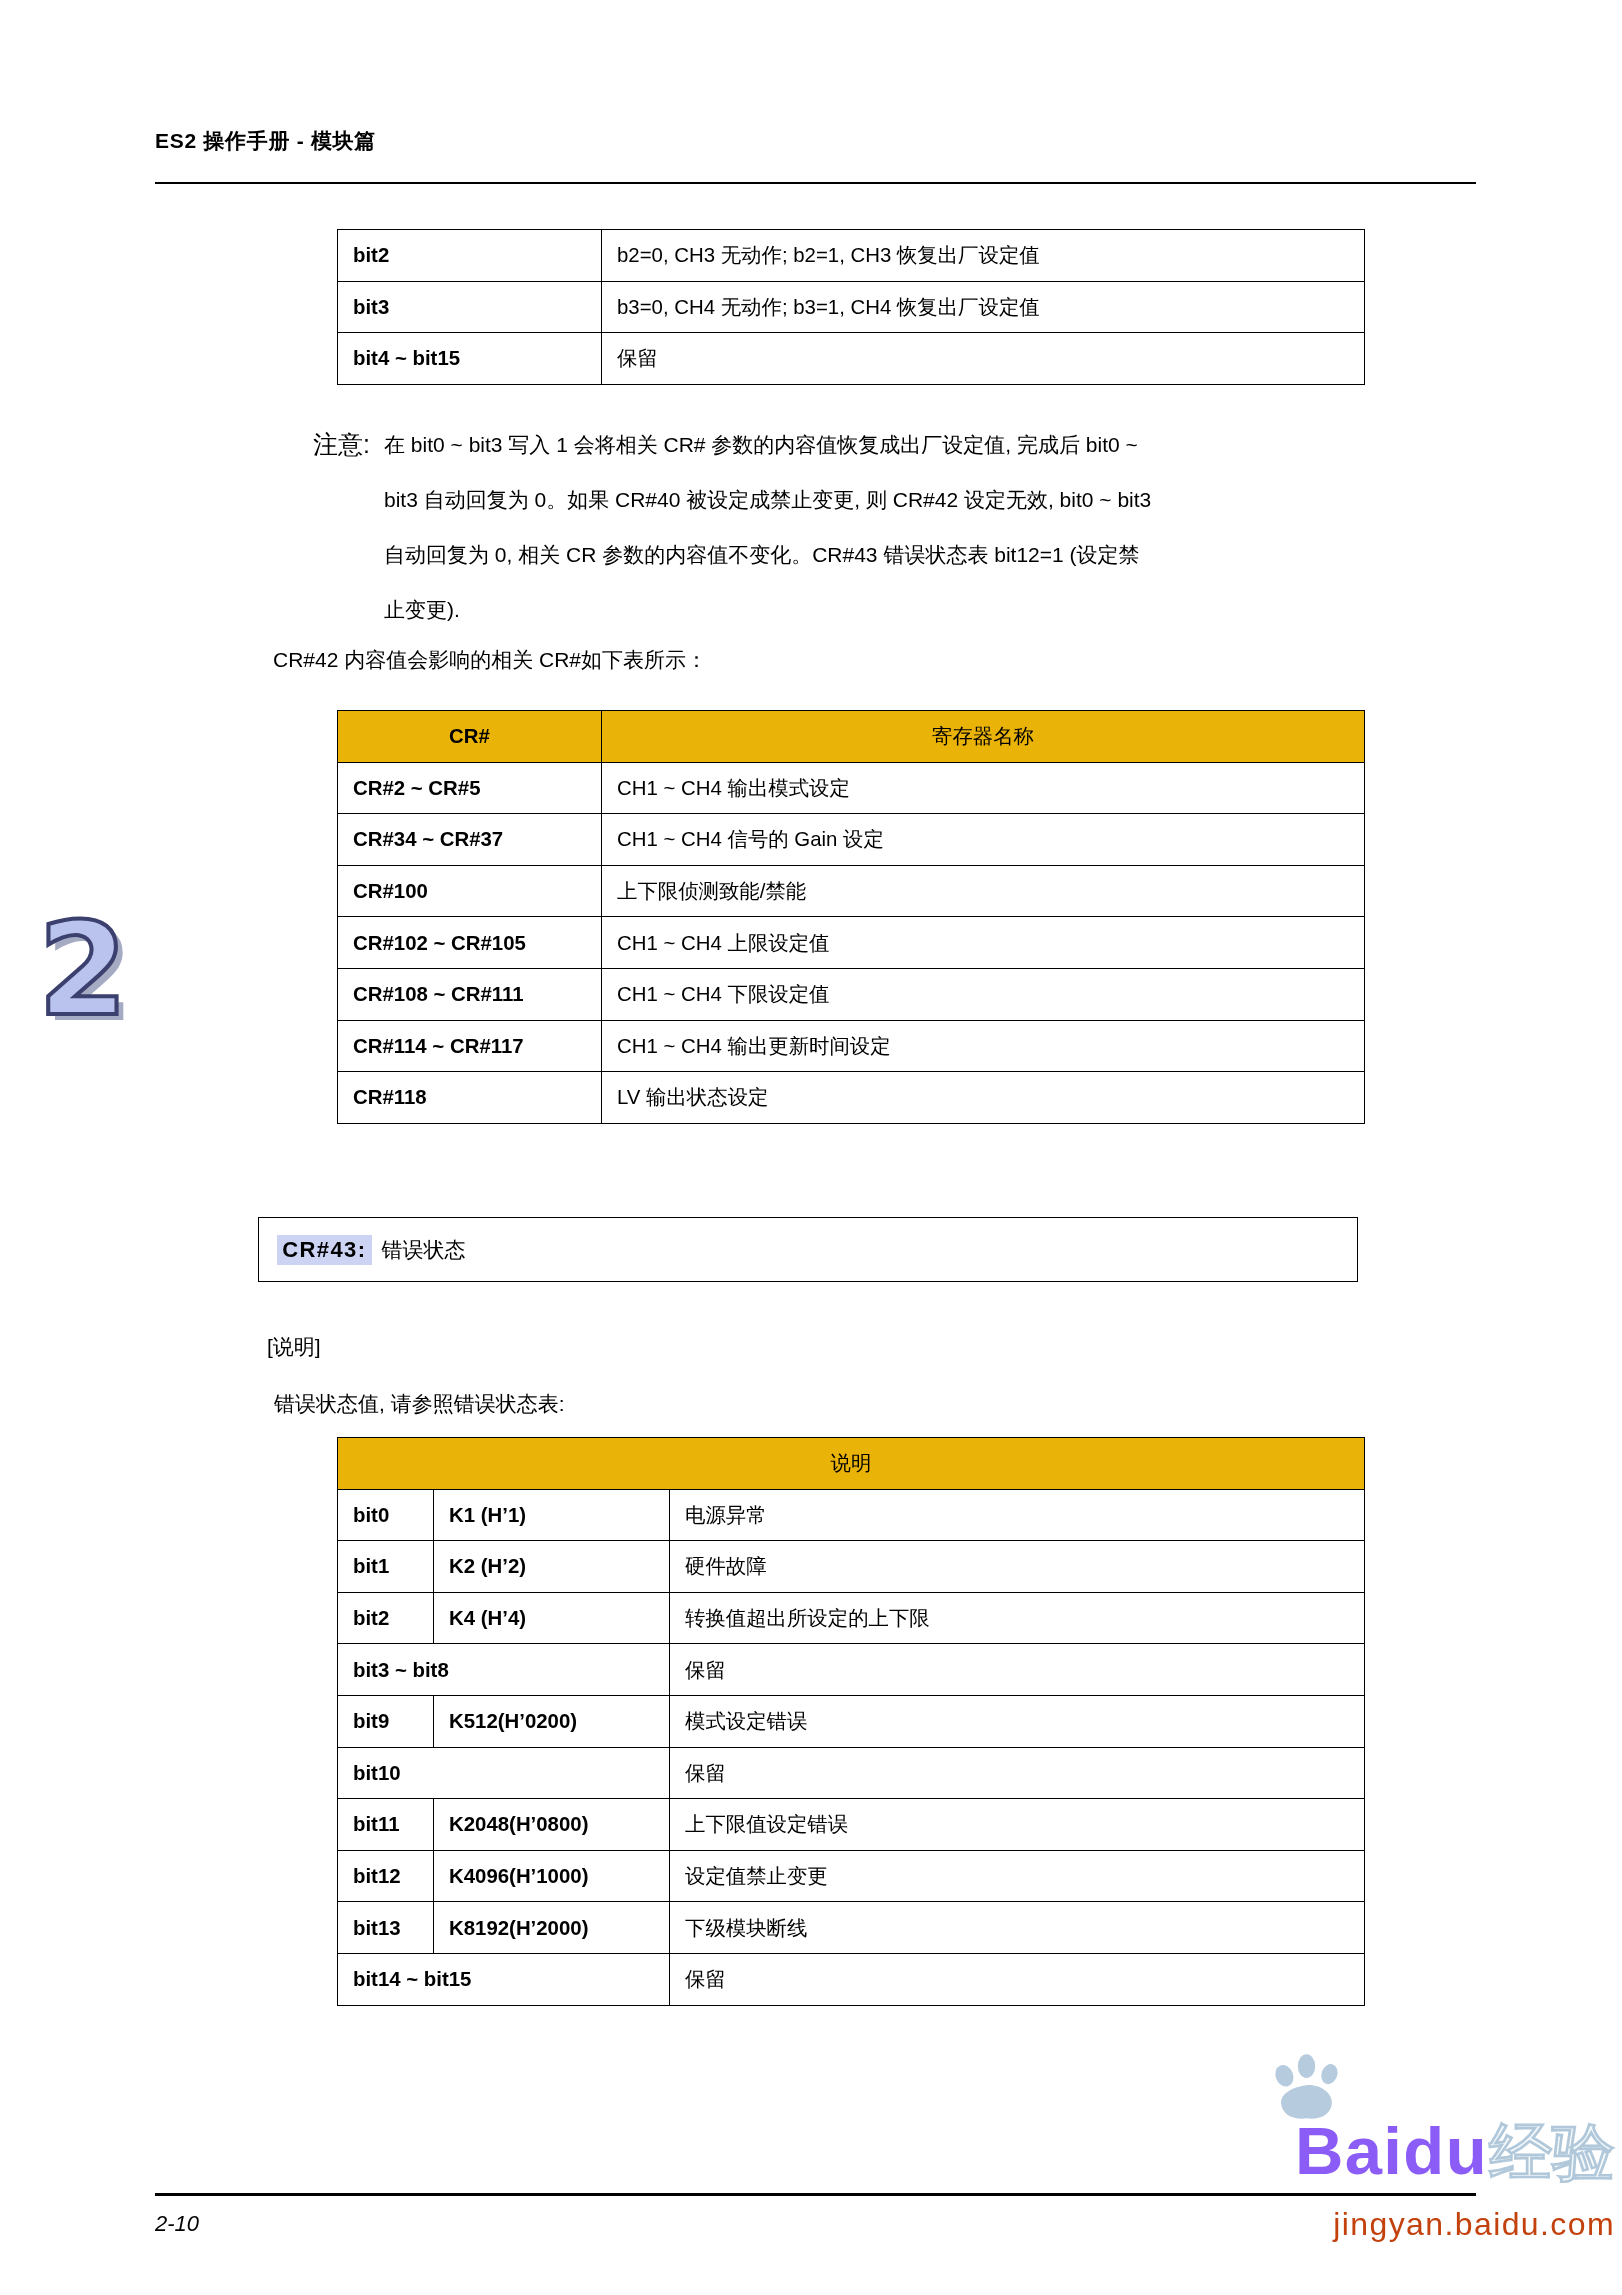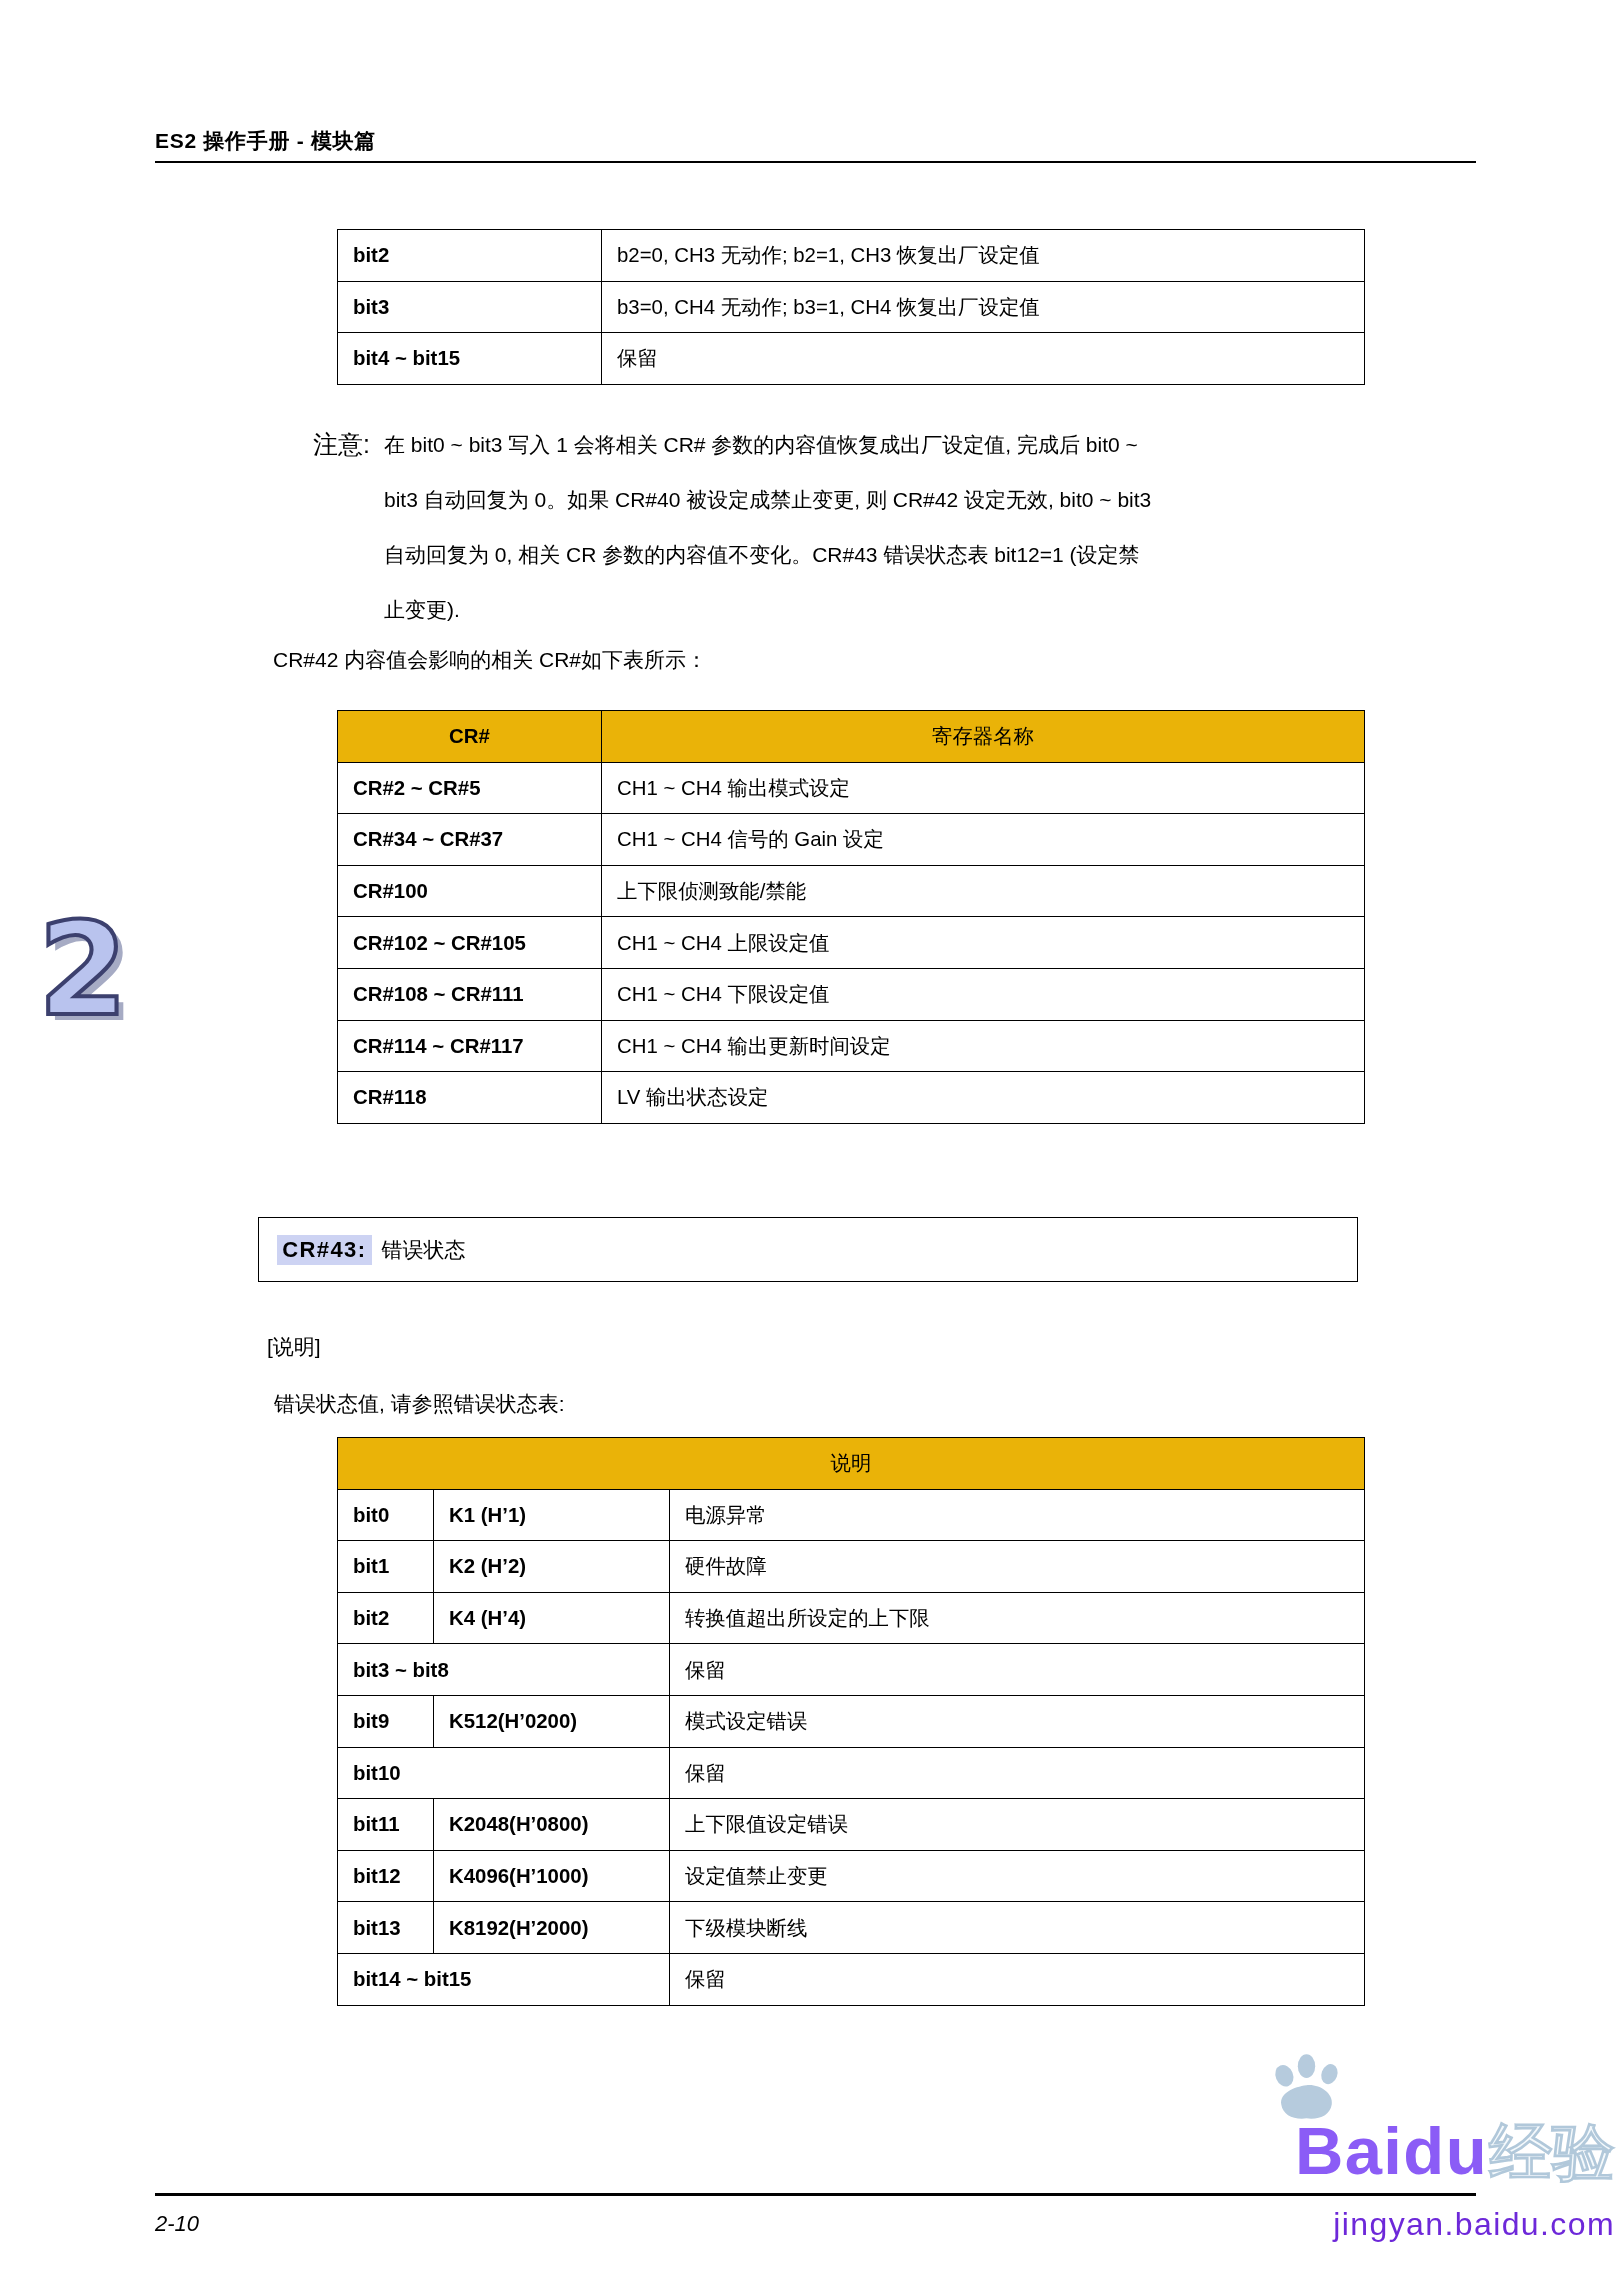--- a/index.html
+++ b/index.html
@@ -9,21 +9,21 @@
     font-family: "Liberation Sans", sans-serif;
     color: #000;
     position: relative;
   }
   .page { position: absolute; inset: 0; width: 1623px; height: 2295px; overflow: hidden; background: #fff; }
 
   
   .doc-header {
     position: absolute; left: 155px; top: 127px; width: 1321px;
     font-size: 21px; font-weight: bold; letter-spacing: 0.7px;
-    padding-bottom: 6px; border-bottom: 2.7px solid #000;
+    padding-bottom: 27px; border-bottom: 2.7px solid #000;
   }
 
   
   table.tbl {
     position: absolute; border-collapse: collapse; table-layout: fixed;
     width: 1028px; background: #fff;
   }
   table.tbl td {
     border: 1.4px solid #000;
     font-size: 20.4px; line-height: 26px;
@@ -105,21 +105,21 @@
   .paw-icon { position: absolute; left: 115px; top: 1.4px; width: 79px; height: 79px; }
   .wm-line1 { margin-top: 59px; white-space: nowrap; }
   .wm-brand {
     font-size: 67px; font-weight: bold; color: #8b5cf6; letter-spacing: 1.4px;
   }
   .wm-cn {
     font-size: 63px; font-weight: normal; color: #f4f9fc;
     -webkit-text-stroke: 2.7px #b1c8da; margin-left: 1px;
   }
   .wm-url {
-    font-size: 32px; color: #6d28d9; letter-spacing: 1.4px; margin-top: 9.5px;
+    font-size: 32px; color: #c2410c; letter-spacing: 1.4px; margin-top: 9.5px;
   }
 </style>
 </head>
 <body>
 
 <div class="page">
 
   <div class="doc-header">ES2 操作手册  -  模块篇</div>
 
   <div class="chapter-num">2</div>

